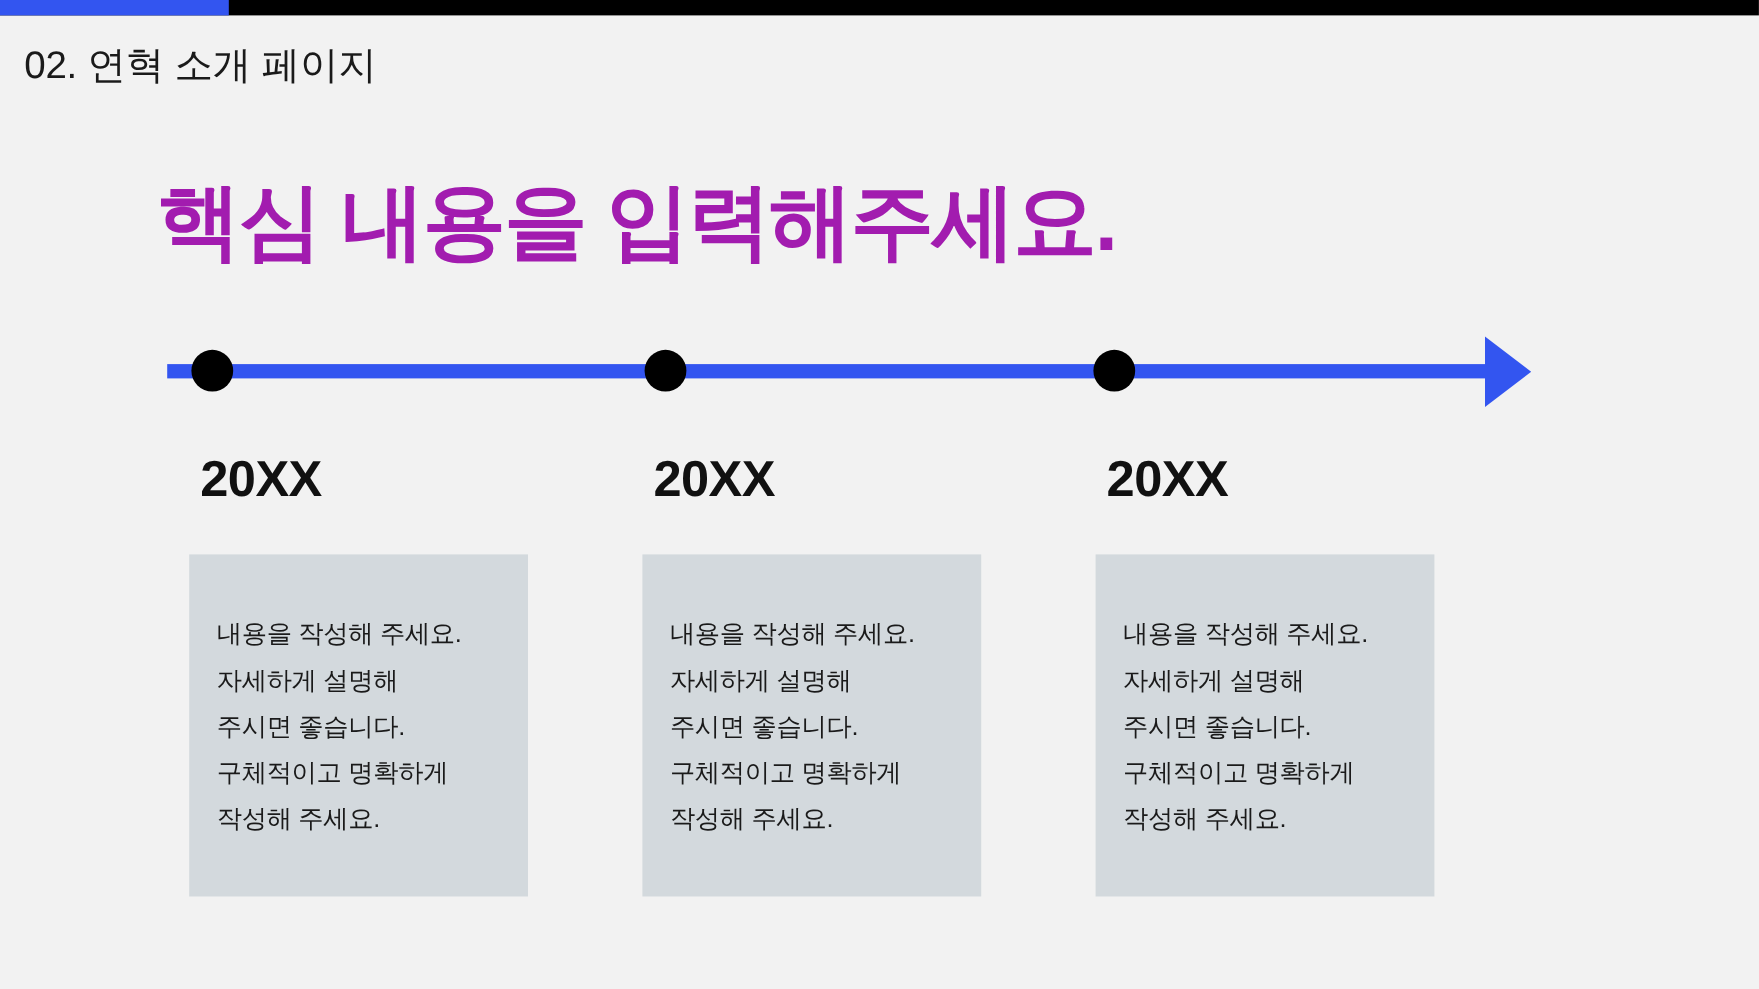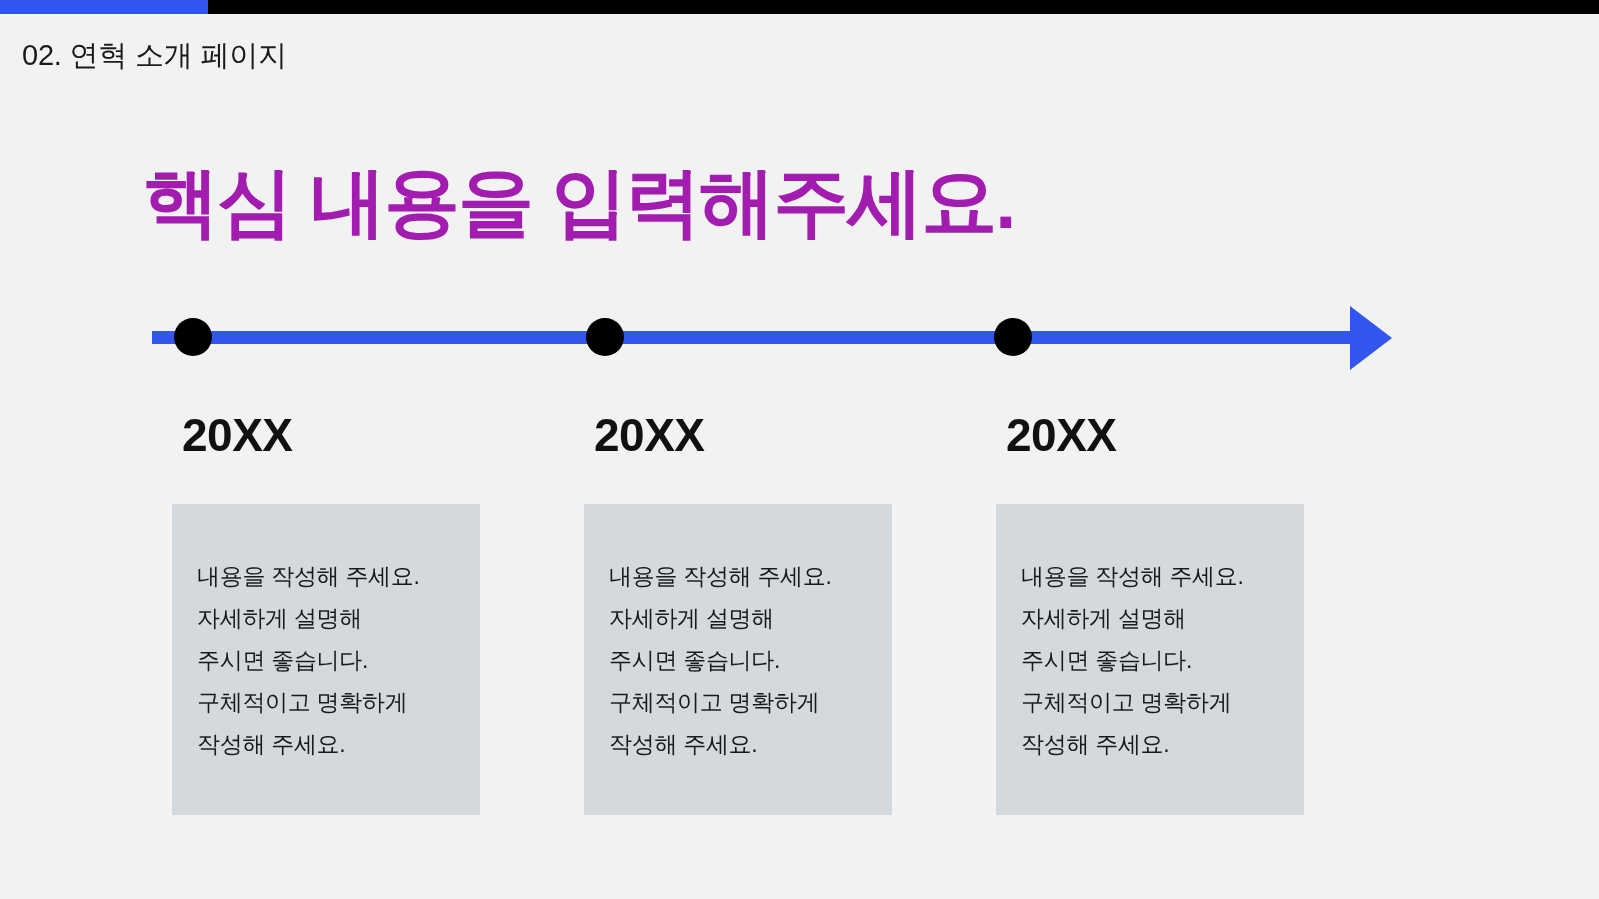--- a/index.html
+++ b/index.html
@@ -37,21 +37,21 @@
     width: 208px;
     height: 14px;
     background: #3355f0;
   }
 
   
   .section-label {
     position: absolute;
     top: 36px;
     left: 22px;
-    font-size: 29px;
+    font-size: 35px;
     font-weight: 400;
     color: #1a1a1a;
     letter-spacing: -0.2px;
     white-space: nowrap;
   }
 
   
   .headline {
     position: absolute;
     top: 160px;

